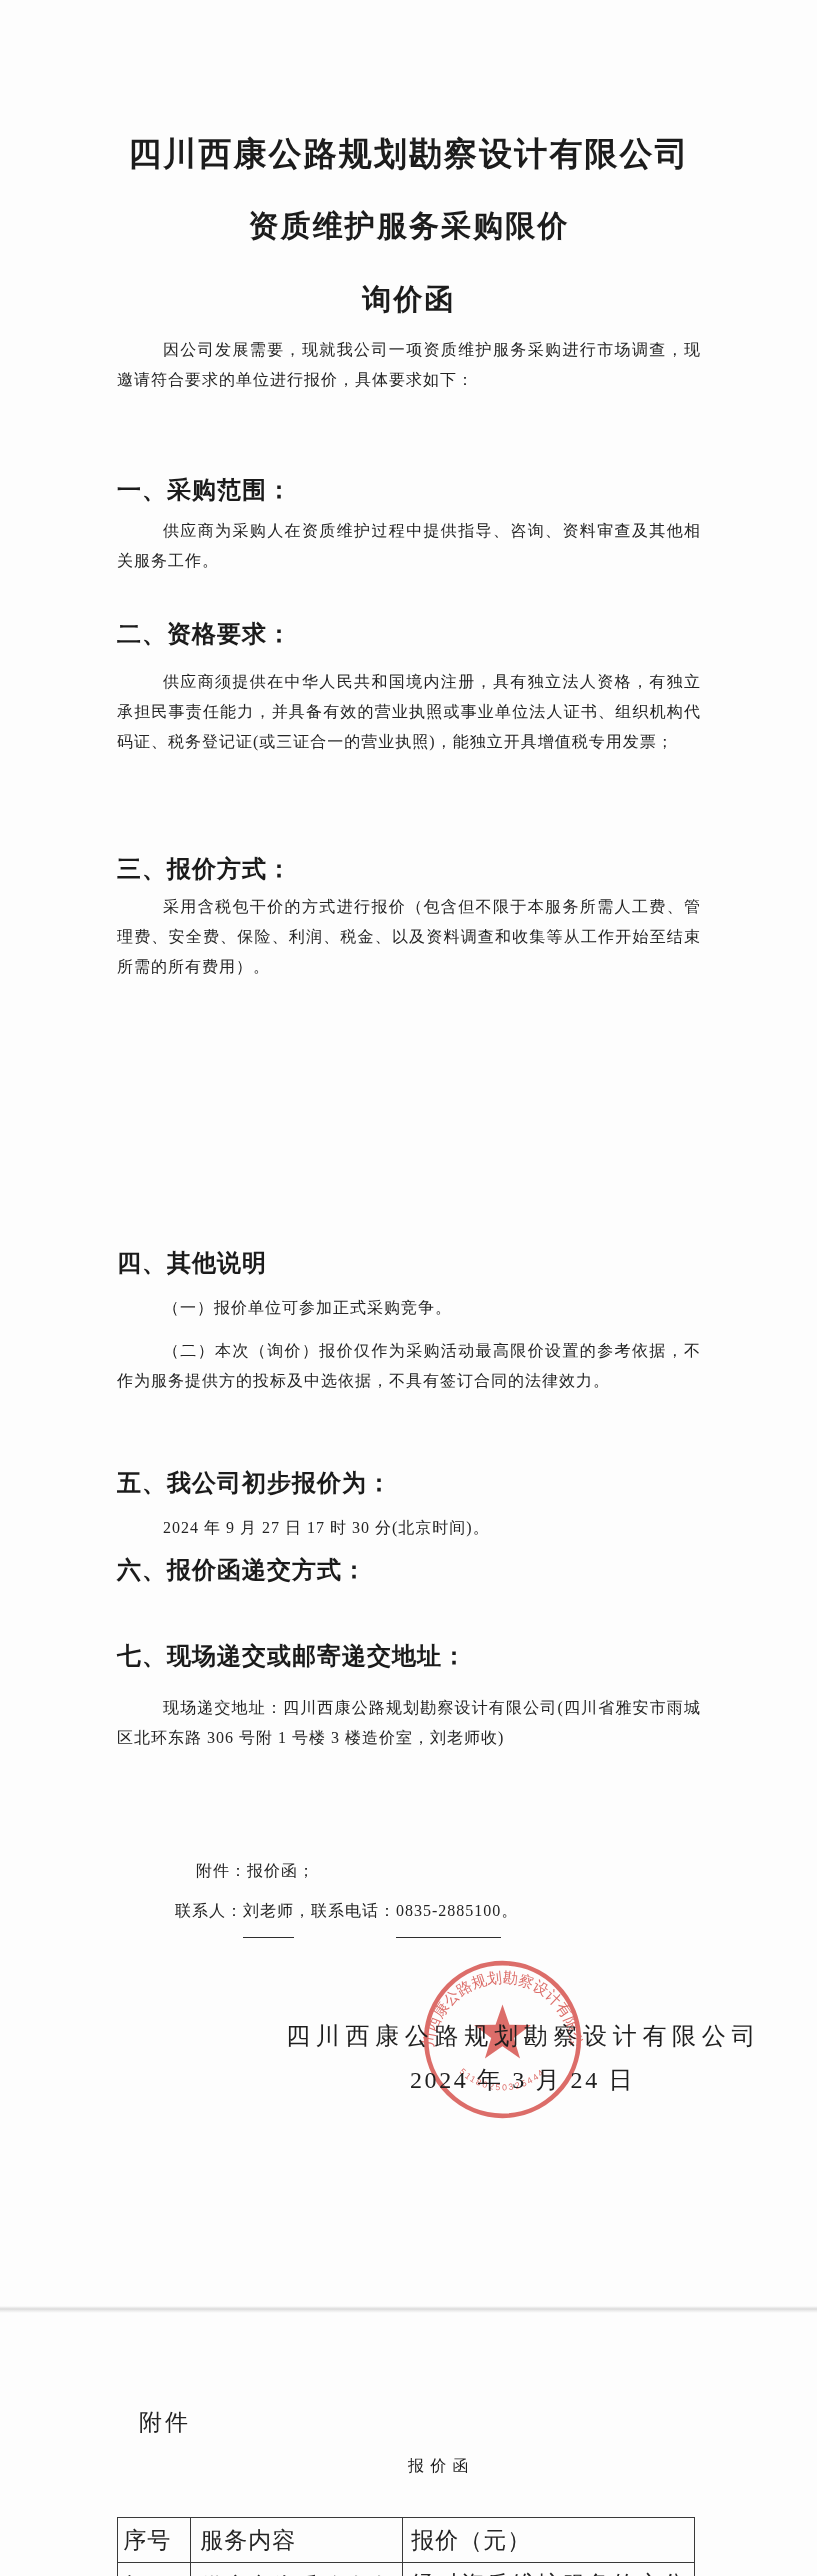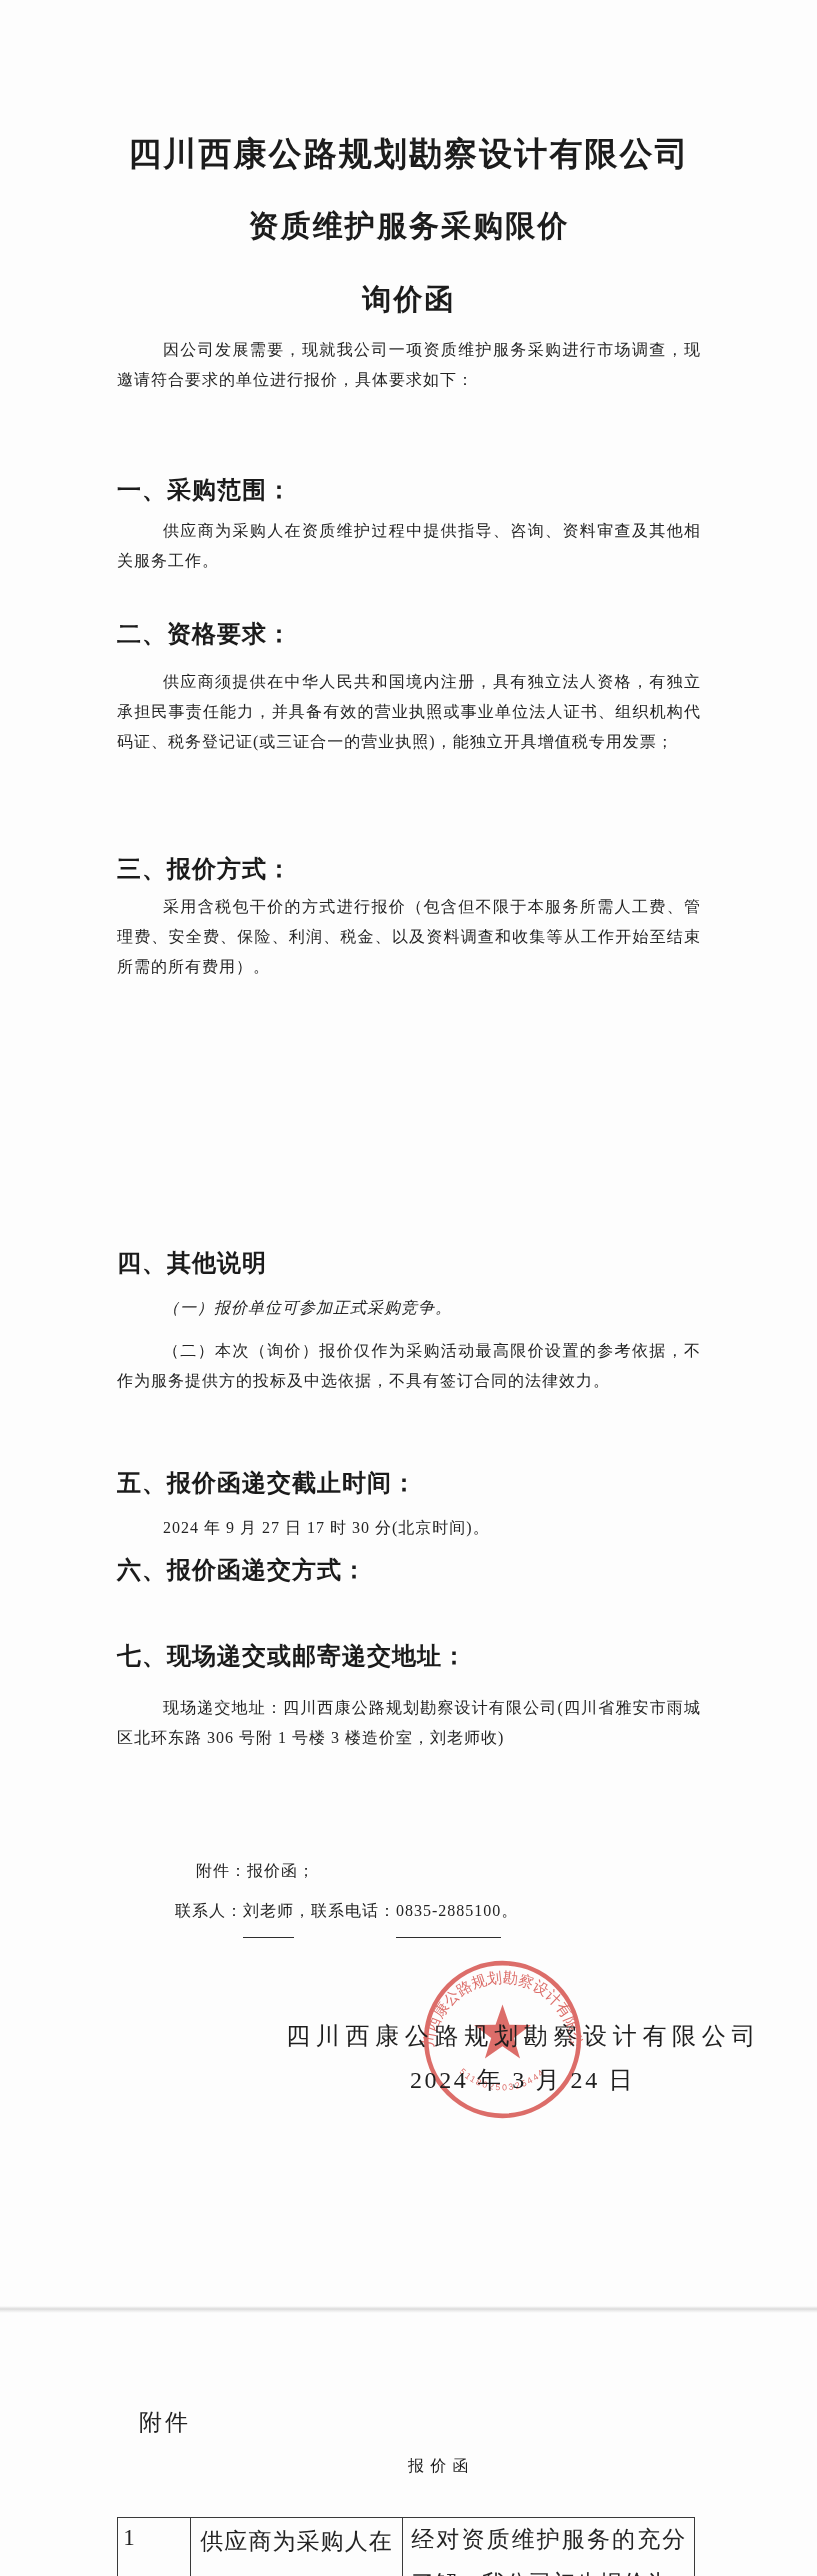--- a/index.html
+++ b/index.html
@@ -67,24 +67,24 @@
   <div class="abs heading" style="top:474px;">一、采购范围：</div>
   <div class="abs body-text indent" style="top:516px;">供应商为采购人在资质维护过程中提供指导、咨询、资料审查及其他相关服务工作。</div>
 
   <div class="abs heading" style="top:618px;">二、资格要求：</div>
   <div class="abs body-text indent" style="top:667px;">供应商须提供在中华人民共和国境内注册，具有独立法人资格，有独立承担民事责任能力，并具备有效的营业执照或事业单位法人证书、组织机构代码证、税务登记证(或三证合一的营业执照)，能独立开具增值税专用发票；</div>
 
   <div class="abs heading" style="top:853px;">三、报价方式：</div>
   <div class="abs body-text indent" style="top:892px;">采用含税包干价的方式进行报价（包含但不限于本服务所需人工费、管理费、安全费、保险、利润、税金、以及资料调查和收集等从工作开始至结束所需的所有费用）。</div>
 
   <div class="abs heading" style="top:1247px;">四、其他说明</div>
-  <div class="abs body-text indent" style="top:1293px;font-style:italic;">（一）报价单位可参加正式采购竞争。</div>
+  <div class="abs body-text indent" style="top:1293px;">（一）报价单位可参加正式采购竞争。</div>
   <div class="abs body-text indent" style="top:1336px;">（二）本次（询价）报价仅作为采购活动最高限价设置的参考依据，不作为服务提供方的投标及中选依据，不具有签订合同的法律效力。</div>
 
-  <div class="abs heading" style="top:1467px;">五、报价函递交截止时间：</div>
+  <div class="abs heading" style="top:1467px;">五、我公司初步报价为：</div>
   <div class="abs body-text indent" style="top:1513px;">2024 年 9 月 27 日 17 时 30 分(北京时间)。</div>
 
   <div class="abs heading" style="top:1554px;">六、报价函递交方式：</div>
 
   <div class="abs heading" style="top:1640px;">七、现场递交或邮寄递交地址：</div>
   <div class="abs body-text indent" style="top:1693px;">现场递交地址：四川西康公路规划勘察设计有限公司(四川省雅安市雨城区北环东路 306 号附 1 号楼 3 楼造价室，刘老师收)</div>
 
   <div class="abs body-text text-layer" style="top:1856px;left:196px;width:464px;">附件：报价函；</div>
 
   <div class="abs body-text text-layer" style="top:1896px;left:175px;width:567px;">
@@ -110,20 +110,25 @@
 
   <div class="abs sig-company text-layer">四川西康公路规划勘察设计有限公司</div>
   <div class="abs sig-date text-layer">2024 年 3 月 24 日</div>
 
   <div class="abs page-divider"></div>
 
   <div class="abs fujian">附件</div>
   <div class="abs form-title">报价函</div>
 
   <div class="abs tbl">
+    <div class="tbl-header">
+      <div class="cell col-no hcell">序号</div>
+      <div class="cell col-service hcell">服务内容</div>
+      <div class="cell col-quote hcell">报价（元）</div>
+    </div>
     <div class="tbl-row">
       <div class="cell col-no row-no">1</div>
       <div class="cell col-service">
         <div class="service-text">供应商为采购人在资质维护过程中提供指导、咨询、资料审查及其他相关服务工作。</div>
       </div>
       <div class="cell col-quote">
         <div class="quote-text">
           <span>经对资质维护服务的充分了解，我公司初步报价为</span>
         </div>
 

